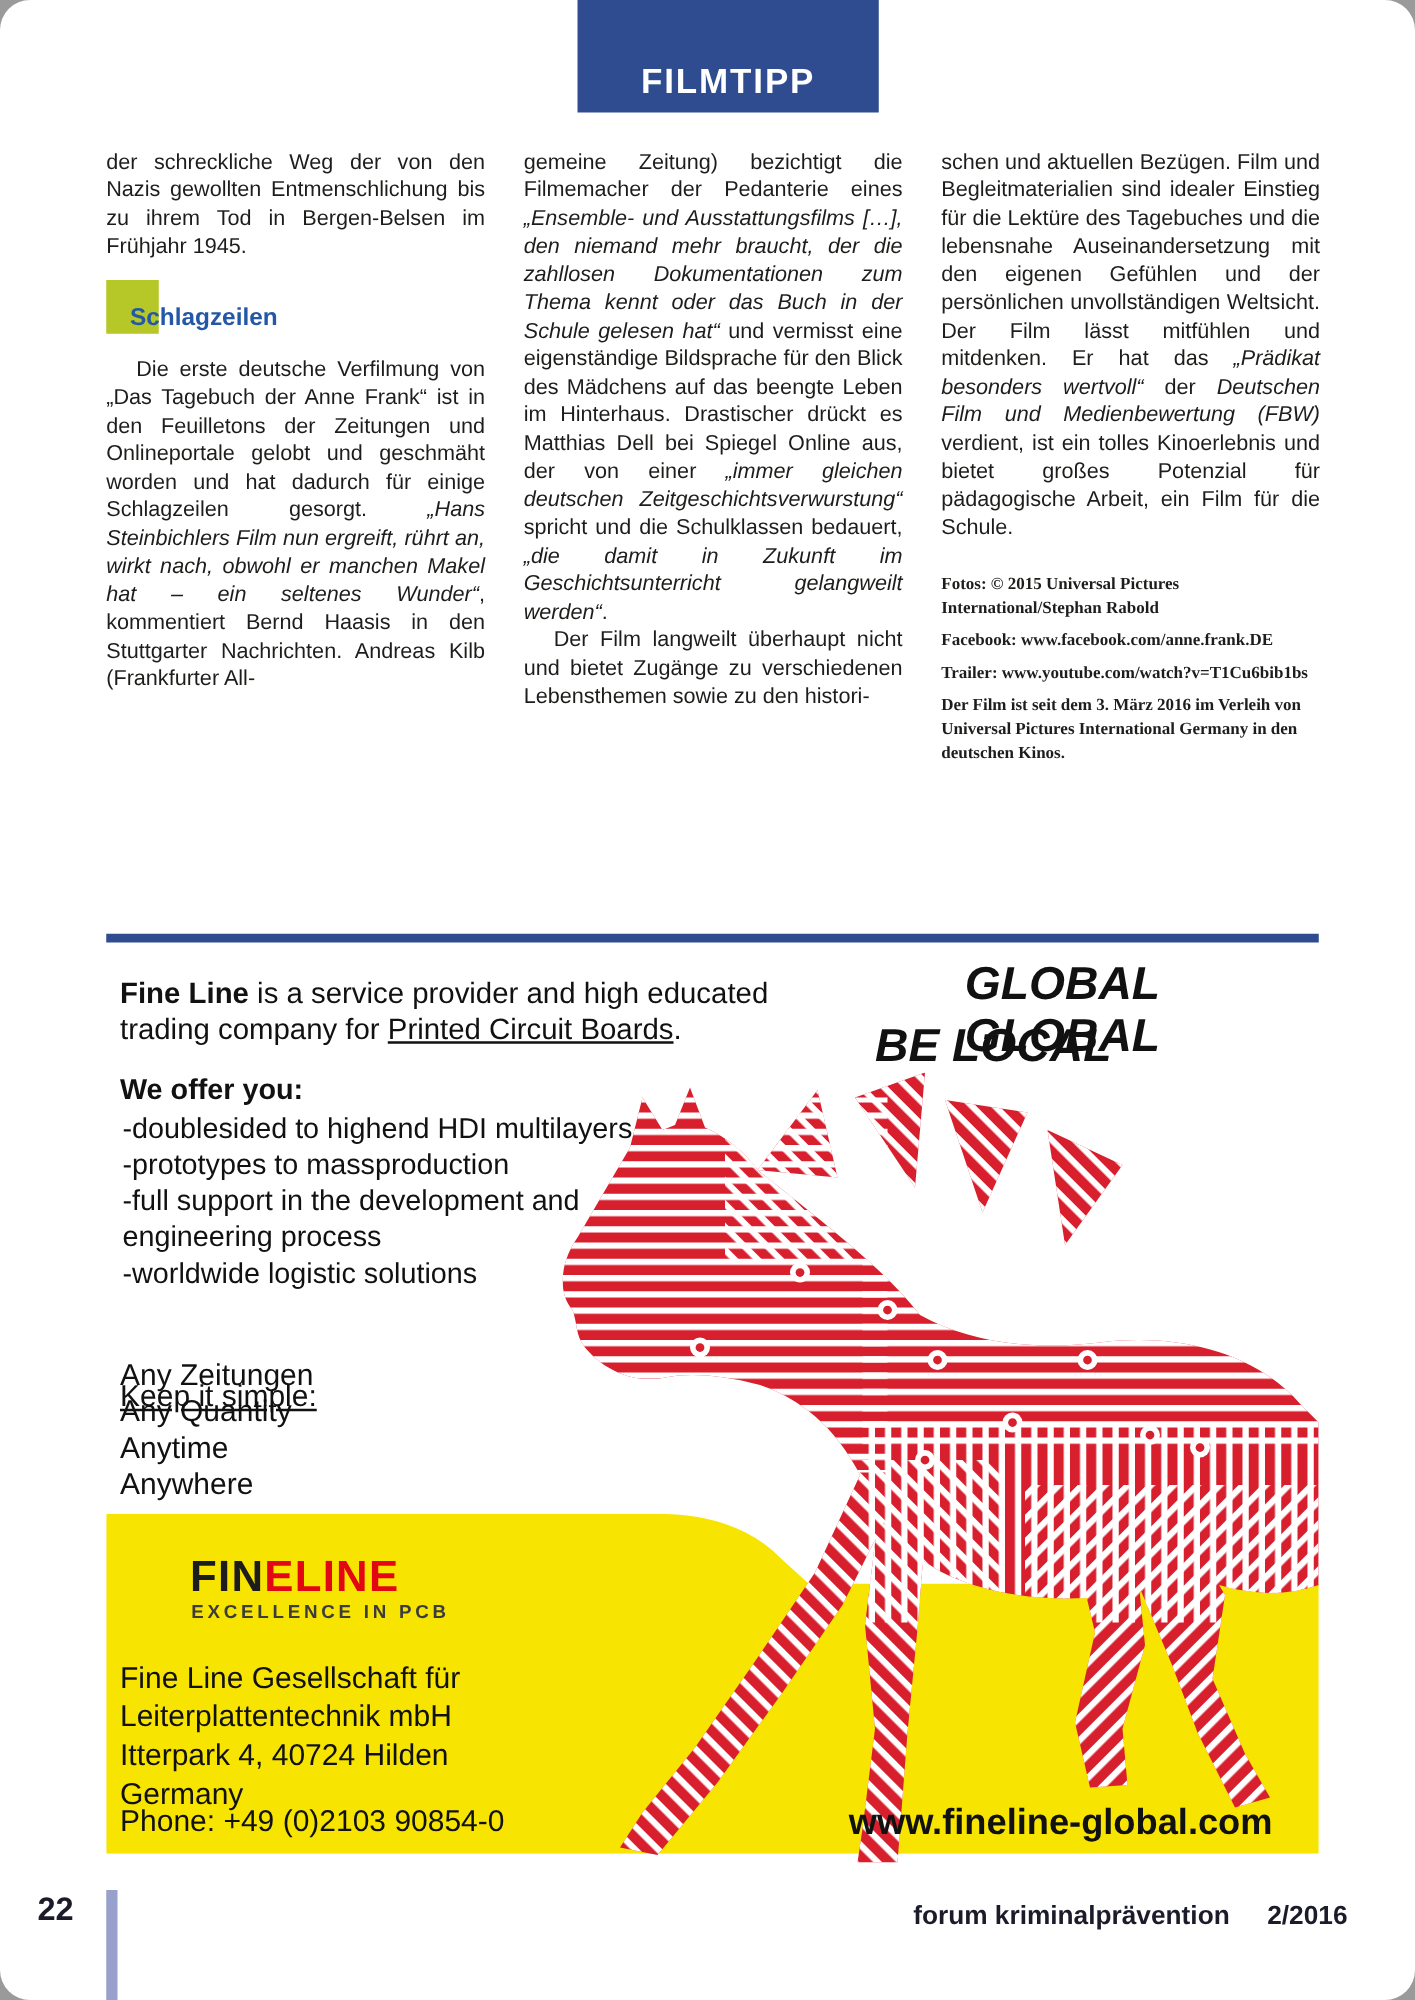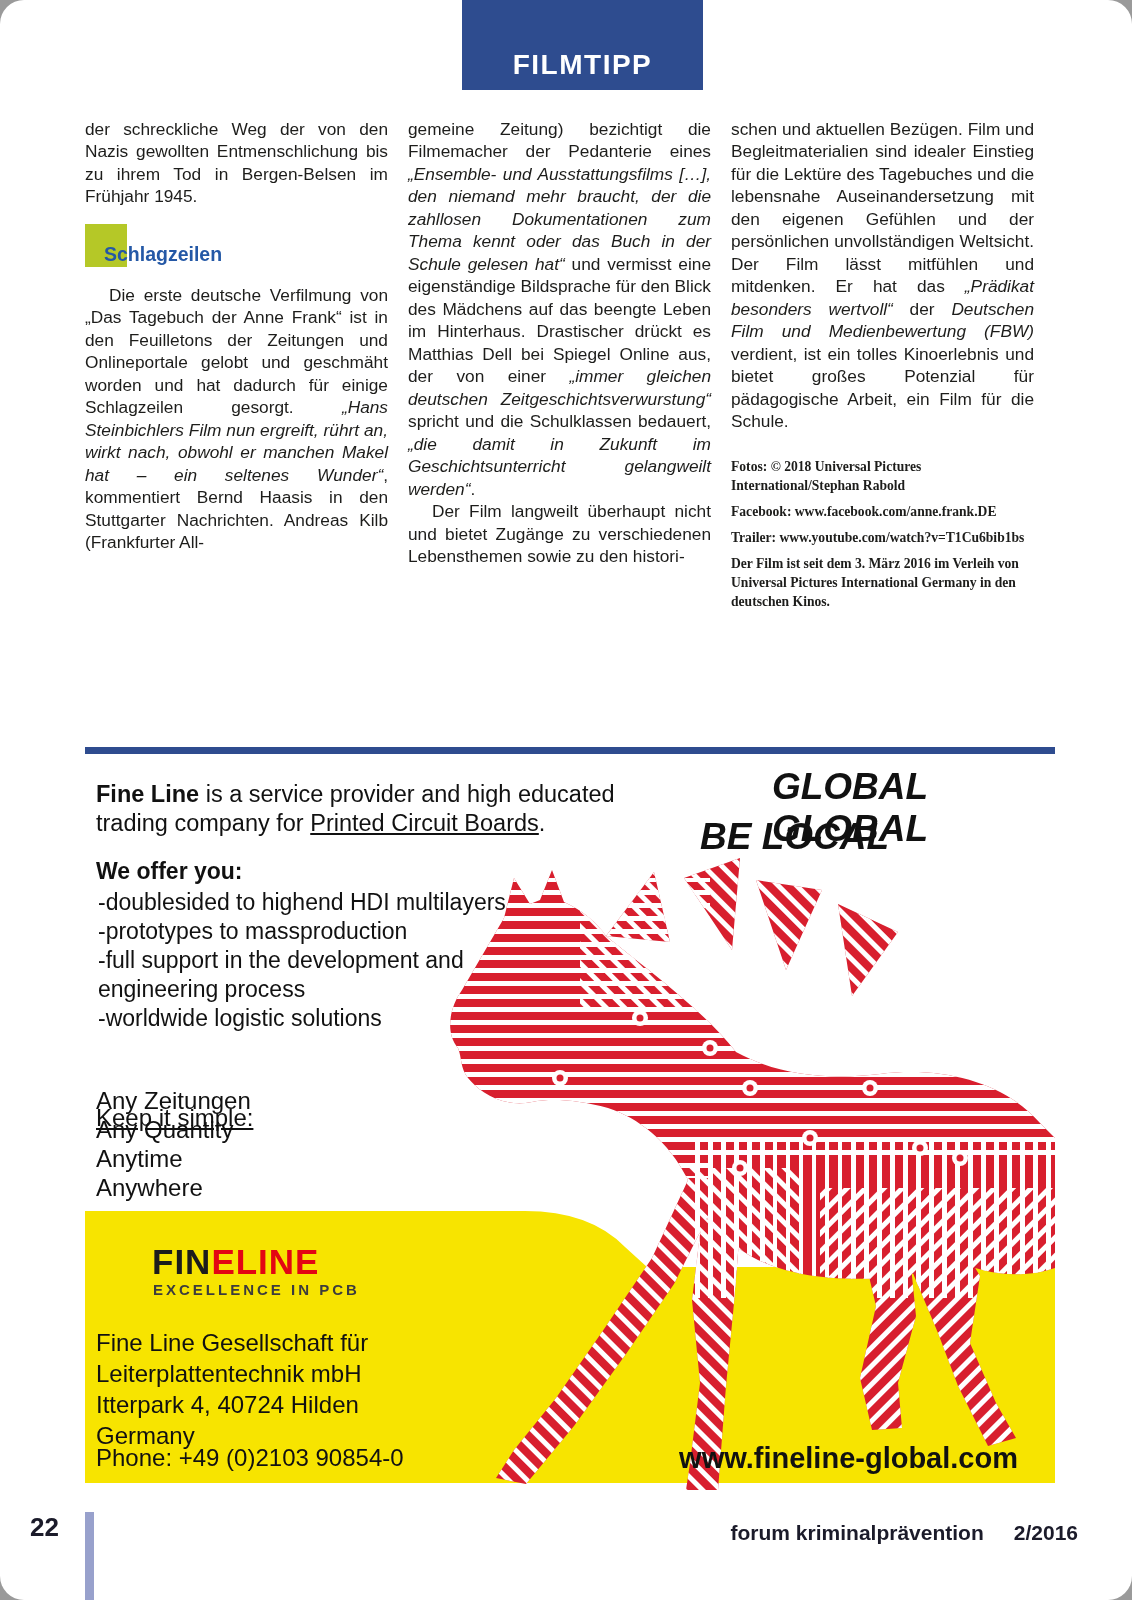--- a/index.html
+++ b/index.html
@@ -3,21 +3,21 @@
 <meta charset="utf-8">
 <style>
   html,body{margin:0;padding:0;background:#9a9a9a;}
   .page{position:relative;width:1132px;height:1600px;background:#ffffff;margin:0 auto;
         overflow:hidden;font-family:"Liberation Sans",sans-serif;color:#1d1d1b;border-radius:24px;}
   
   .banner{position:absolute;left:462px;top:0;width:241px;height:90px;background:#2e4c8f;
           display:flex;align-items:flex-end;justify-content:center;padding-bottom:9px;box-sizing:border-box;}
   .banner span{color:#ffffff;font-weight:bold;font-size:28px;letter-spacing:1.5px;}
   
-  .cols{position:absolute;left:85px;top:118px;width:972px;display:flex;gap:20px;}
+  .cols{position:absolute;left:85px;top:118px;width:972px;display:flex;gap:31px;}
   .col{width:303px;text-align:justify;font-size:17.3px;line-height:1.3;}
   .col p{margin:0;}
   .indent{text-indent:24px;}
   .it{font-style:italic;} .bd{font-weight:bold;} .un{text-decoration:underline;}
   .headline-block{position:relative;height:62px;margin-top:14px;}
   .green-sq{position:absolute;left:0;top:2px;width:42px;height:43px;background:#b5c827;}
   .headline-text{position:absolute;left:19px;top:20px;font-size:19.5px;font-weight:bold;color:#2458a6;}
   .credits{margin-top:24px;font-family:"Liberation Serif",serif;font-weight:bold;
            font-size:13.6px;line-height:1.4;text-align:left;}
   .credits div{margin-bottom:7px;}
@@ -64,21 +64,21 @@
       </div>
       <p class="indent"><span>Die erste deutsche Verfilmung von „Das Tagebuch der Anne Frank“ ist in den Feuilletons der Zeitungen und Onlineportale gelobt und geschmäht worden und hat dadurch für einige Schlagzeilen gesorgt. </span><span class="it">„Hans Steinbichlers Film nun ergreift, rührt an, wirkt nach, obwohl er manchen Makel hat – ein seltenes Wunder“</span><span>, kommentiert Bernd Haasis in den Stuttgarter Nachrichten. Andreas Kilb (Frankfurter All-</span></p>
     </div>
     <div class="col">
       <p><span>gemeine Zeitung) bezichtigt die Filmemacher der Pedanterie eines </span><span class="it">„Ensemble- und Ausstattungsfilms […], den niemand mehr braucht, der die zahllosen Dokumentationen zum Thema kennt oder das Buch in der Schule gelesen hat“</span><span> und vermisst eine eigenständige Bildsprache für den Blick des Mädchens auf das beengte Leben im Hinterhaus. Drastischer drückt es Matthias Dell bei Spiegel Online aus, der von einer </span><span class="it">„immer gleichen deutschen Zeitgeschichtsverwurstung“</span><span> spricht und die Schulklassen bedauert, </span><span class="it">„die damit in Zukunft im Geschichtsunterricht gelangweilt werden“</span><span>.</span></p>
       <p class="indent">Der Film langweilt überhaupt nicht und bietet Zugänge zu verschiedenen Lebensthemen sowie zu den histori-</p>
     </div>
     <div class="col">
       <p><span>schen und aktuellen Bezügen. Film und Begleitmaterialien sind idealer Einstieg für die Lektüre des Tagebuches und die lebensnahe Auseinandersetzung mit den eigenen Gefühlen und der persönlichen unvollständigen Weltsicht. Der Film lässt mitfühlen und mitdenken. Er hat das </span><span class="it">„Prädikat besonders wertvoll“</span><span> der </span><span class="it">Deutschen Film und Medienbewertung (FBW)</span><span> verdient, ist ein tolles Kinoerlebnis und bietet großes Potenzial für pädagogische Arbeit, ein Film für die Schule.</span></p>
       <div class="credits">
-        <div>Fotos: © 2018 Universal Pictures International/Stephan Rabold</div>
+        <div>Fotos: © 2015 Universal Pictures International/Stephan Rabold</div>
         <div>Facebook: www.facebook.com/anne.frank.DE</div>
         <div>Trailer: www.youtube.com/watch?v=T1Cu6bib1bs</div>
         <div>Der Film ist seit dem 3. März 2016 im Verleih von Universal Pictures International Germany in den deutschen Kinos.</div>
       </div>
     </div>
   </div>
 
   <div class="ad-rule"></div>
 
   <div class="ad-intro"><span class="bd">Fine Line</span><span> is a service provider and high educated trading company for </span><span class="un">Printed Circuit Boards</span><span>.</span></div>

